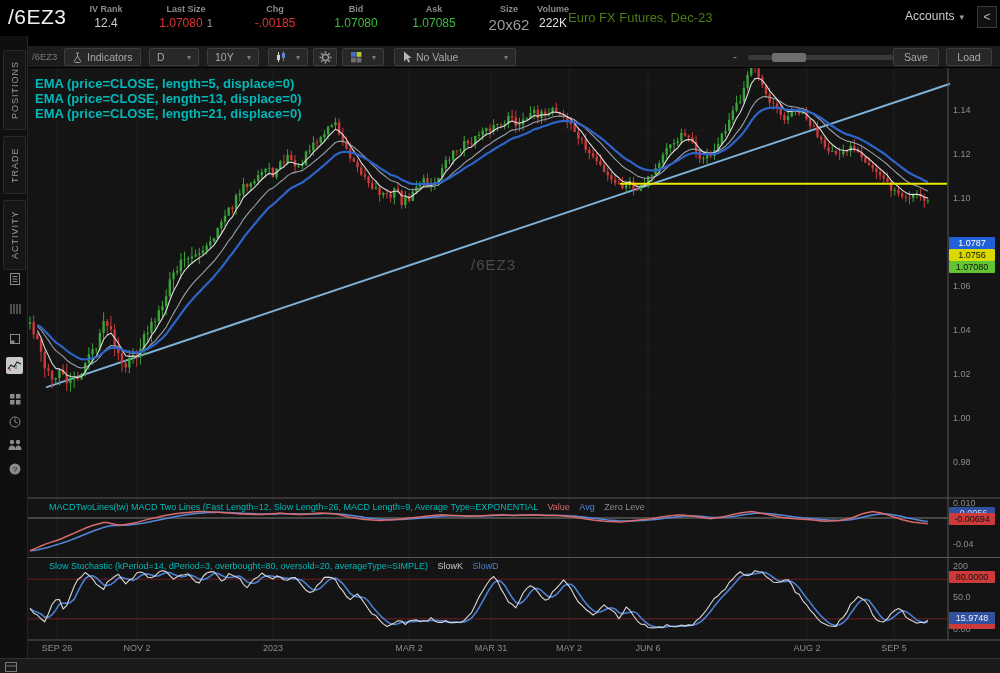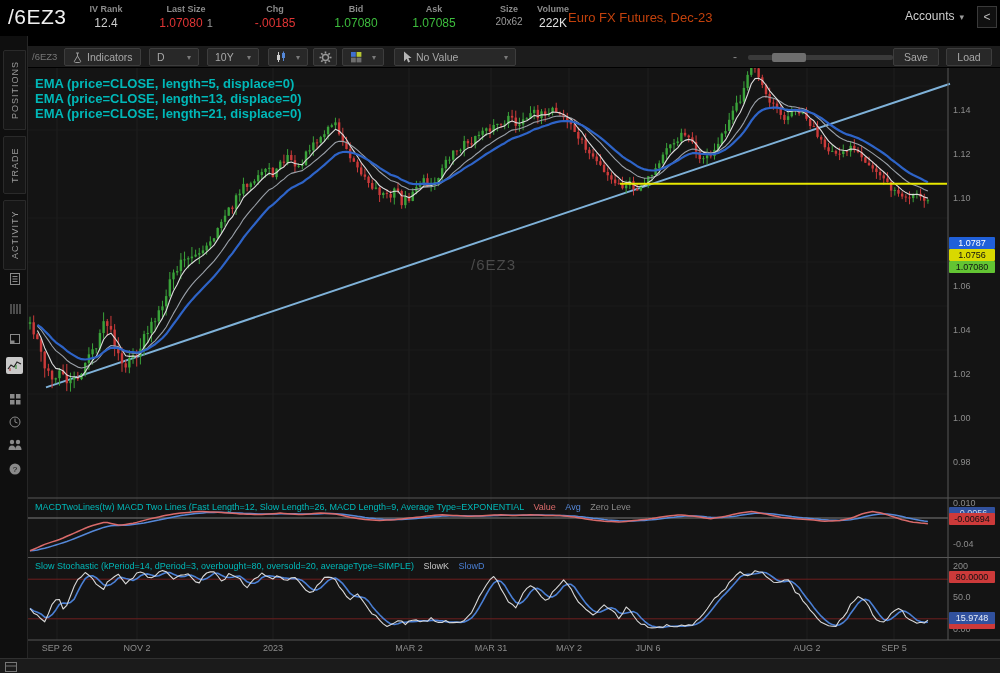--- a/index.html
+++ b/index.html
@@ -7,21 +7,21 @@
               font-family:"Liberation Sans", sans-serif; }
   #app { position:relative; width:1000px; height:565px; background:#000; }
 
   
   #header { position:absolute; left:0; top:0; width:1000px; height:36px; background:#000; }
   .symbol { position:absolute; left:8px; top:5px; font-size:21px; color:#f0f0f0; letter-spacing:0.5px; }
   .stat { position:absolute; top:4px; text-align:center; }
   .stat-label { font-size:9px; color:#8a8a8a;font-weight:bold; }
   .stat-value { font-size:12px; margin-top:2px; }
   .stat-extra { font-size:11px; color:#9a9a9a; margin-left:4px; }
-  #desc { position:absolute; left:568px; top:10px; font-size:13px; color:#c2410c; }
+  #desc { position:absolute; left:568px; top:10px; font-size:13px; color:#4d7c0f; }
   #accounts { position:absolute; right:36px; top:9px; font-size:12px; color:#cfcfcf; cursor:pointer; }
   #accounts .chev { font-size:9px; color:#9a9a9a; margin-left:5px; }
   #collapse { position:absolute; right:3px; top:6px; width:20px; height:22px; border:1px solid #3a3a3a;
               color:#bbb; font-size:12px; text-align:center; line-height:20px; background:#101010; }
 
   
   #sidebar { position:absolute; left:0; top:36px; width:28px; height:622px; background:#0f0f0f; border-right:1px solid #262626; }
   .vtab { position:absolute; left:3px; width:23px; background:#161616; border:1px solid #2a2a2a;
           color:#9a9a9a; font-size:9px; letter-spacing:1px; display:flex; align-items:center; justify-content:center;
           writing-mode:vertical-rl; transform:rotate(180deg); border-radius:0 2px 2px 0; }
@@ -39,21 +39,21 @@
   #zoom-out { position:absolute; left:705px; top:4px; color:#888; font-size:12px; }
   .slider-track { position:absolute; left:720px; top:9px; width:145px; height:5px; background:#3a3a3a; border-radius:2px; }
   .slider-handle { position:absolute; left:24px; top:-2px; width:34px; height:9px; background:#6e6e6e; border-radius:2px; }
   #zoom-in { position:absolute; left:874px; top:4px; color:#888; font-size:12px; }
 
   
   #chart-svg { position:absolute; left:28px; top:68px; }
   .study-label { position:absolute; left:35px; font-size:13px; color:#00b8b8; white-space:nowrap;font-weight:bold; }
   #watermark { position:absolute; left:471px; top:256px; font-size:15px; color:#4a4a4a; letter-spacing:1px; }
   .ind-label { position:absolute; left:35px; font-size:9px; white-space:nowrap; }
-  .ind-main { color:#00b8b8; }
+  .ind-main { color:#00b8b8;margin-left:14px; }
   .lg { margin-left:7px; }
 
   .axis-tick { position:absolute; left:953px; width:42px; font-size:9px; color:#8c8c8c; }
   .badge { position:absolute; left:949px; width:46px; height:12px; font-size:9px; line-height:12px; text-align:center; border-radius:1px; }
   .time-label { position:absolute; top:643px; width:56px; text-align:center; font-size:9px; color:#8c8c8c; }
 
   
   #bottom-strip { position:absolute; left:0; top:658px; width:1000px; height:15px; background:#1b1b1b; border-top:1px solid #303030; }
 </style>
 </head>
@@ -79,21 +79,21 @@
     <div class="stat" style="left:320px;width:72px;">
       <div class="stat-label">Bid</div>
       <div class="stat-value" style="color: rgb(61, 189, 61);">1.07080</div>
     </div>
     <div class="stat" style="left:398px;width:72px;">
       <div class="stat-label">Ask</div>
       <div class="stat-value" style="color: rgb(61, 189, 61);">1.07085</div>
     </div>
     <div class="stat" style="left:482px;width:54px;">
       <div class="stat-label">Size</div>
-      <div class="stat-value" style="font-size: 10px; color: rgb(154, 154, 154);">20x62</div>
+      <div class="stat-value" style="font-size: 15px; color: rgb(154, 154, 154);">20x62</div>
     </div>
     <div class="stat" style="left:528px;width:50px;">
       <div class="stat-label">Volume</div>
       <div class="stat-value" style="color: rgb(224, 224, 224);">222K</div>
     </div>
 
     <div id="desc">Euro FX Futures, Dec-23</div>
     <div id="accounts">
       <span>Accounts</span><span class="chev">▾</span>
     </div>

